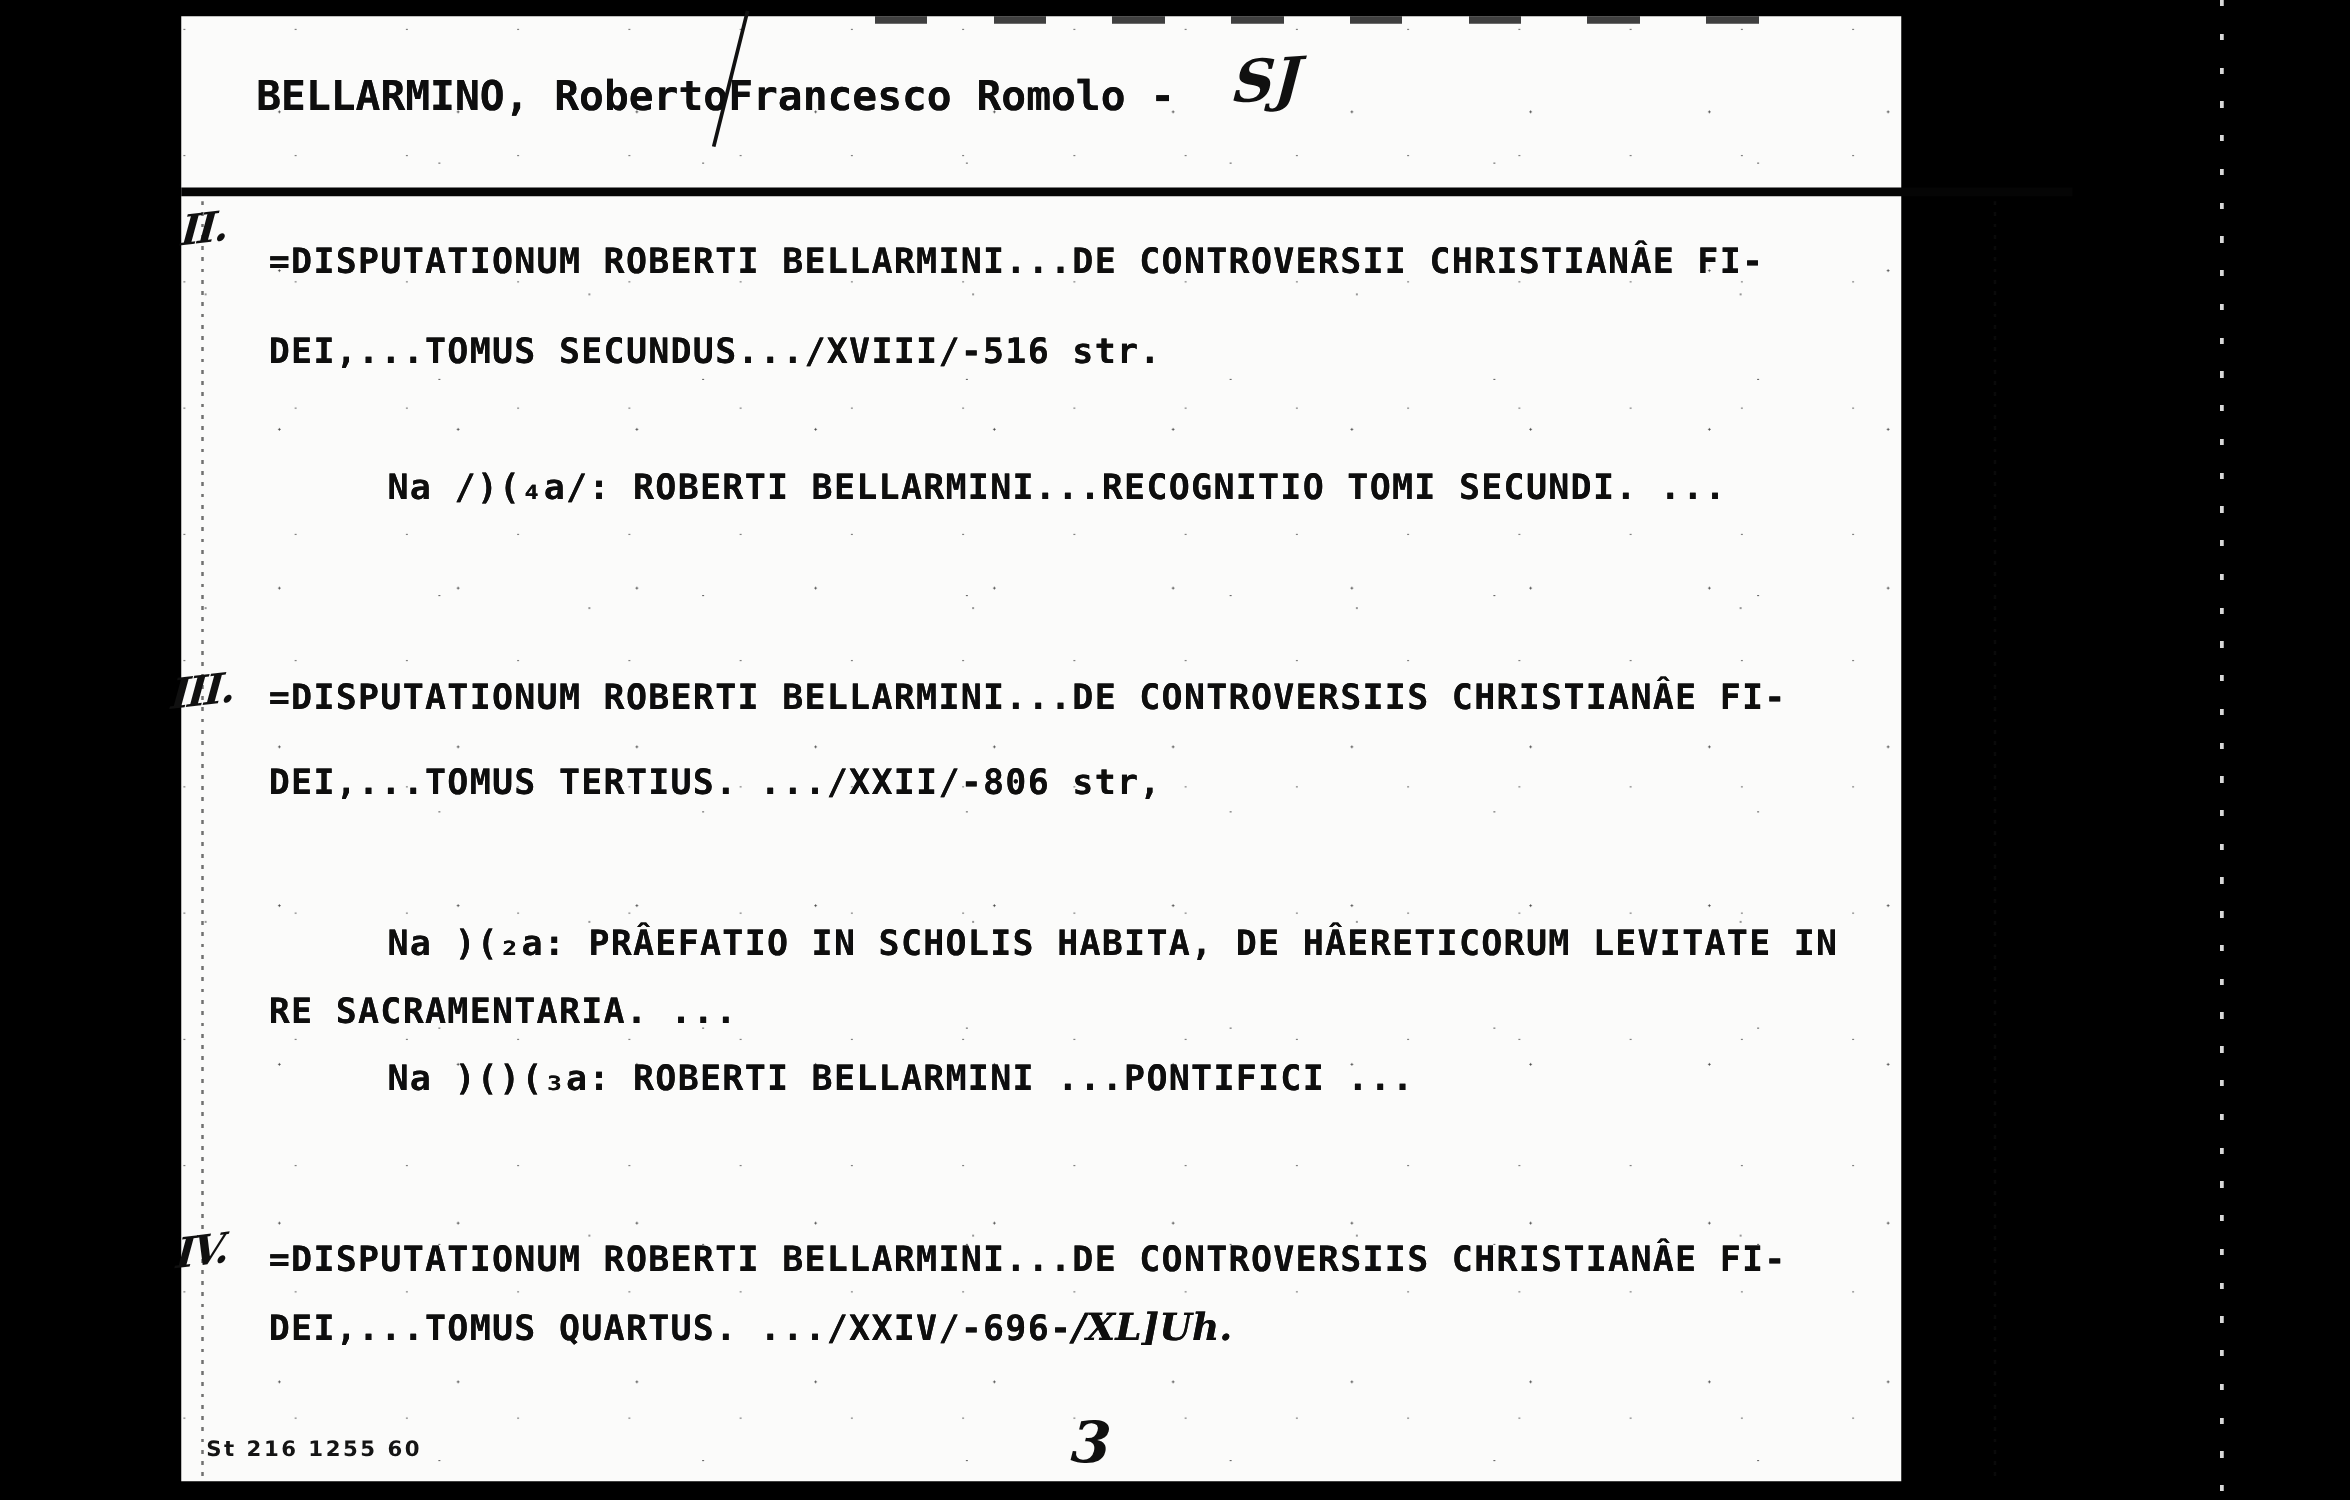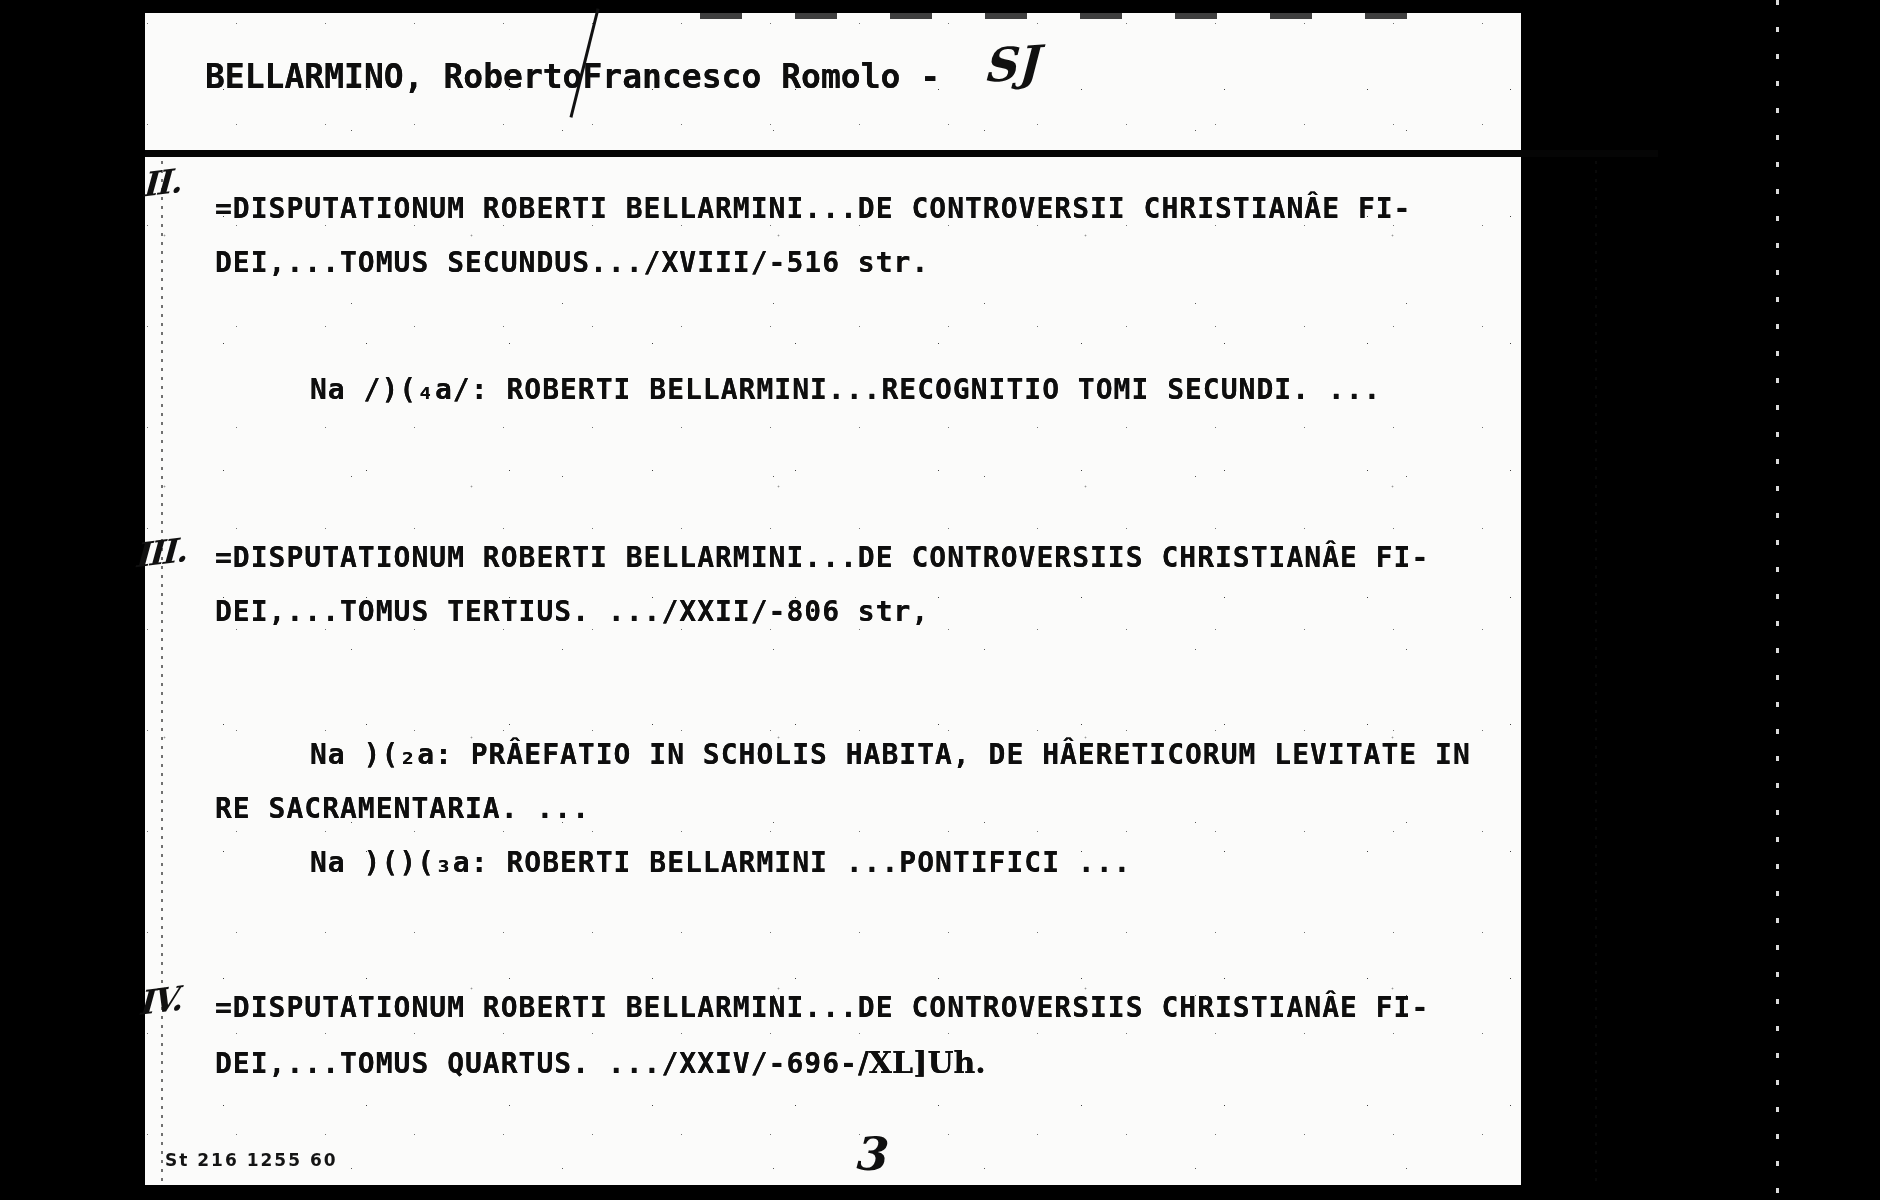--- a/index.html
+++ b/index.html
@@ -67,33 +67,33 @@
   .margin-marker{
     position:absolute;font-size:33px;font-weight:bold;
     transform:rotate(-7deg) skewX(-12deg);
     letter-spacing:-2px;
   }
   .mk2{left:0px;top:150px;}
   .mk3{left:-8px;top:520px;}
   .mk4{left:-4px;top:968px;}
   
   .e0l1{left:70px;top:179px;}
-  .e0l2{left:70px;top:233px;text-align:right;}
+  .e0l2{left:70px;top:251px;text-align:right;}
   .e0i1{left:165px;top:323px;}
   .e0i2{left:165px;top:360px;}
   .e1l1{left:70px;top:528px;}
-  .e1l2{left:70px;top:582px;}
+  .e1l2{left:70px;top:596px;}
   .e1i1{left:165px;top:671px;}
   .e1i2{left:165px;top:725px;}
   .e1i2b{left:70px;top:779px;}
   .e1i3{left:165px;top:833px;}
   .e2l1{left:70px;top:978px;}
   .e2l2{left:70px;top:1032px;}
   .hand-tail{
-    font-family:"DejaVu Serif", serif;font-weight:bold;
+    font-family:"DejaVu Serif", serif;font-style:italic;font-weight:bold;
     font-size:30px;letter-spacing:0;
   }
   .stamp{
     position:absolute;left:20px;top:1137px;
     font-family:"DejaVu Sans", sans-serif;
     font-size:17px;font-weight:bold;color:#141414;letter-spacing:2px;
     white-space:pre;
   }
   .page-num{
     position:absolute;left:712px;top:1114px;

